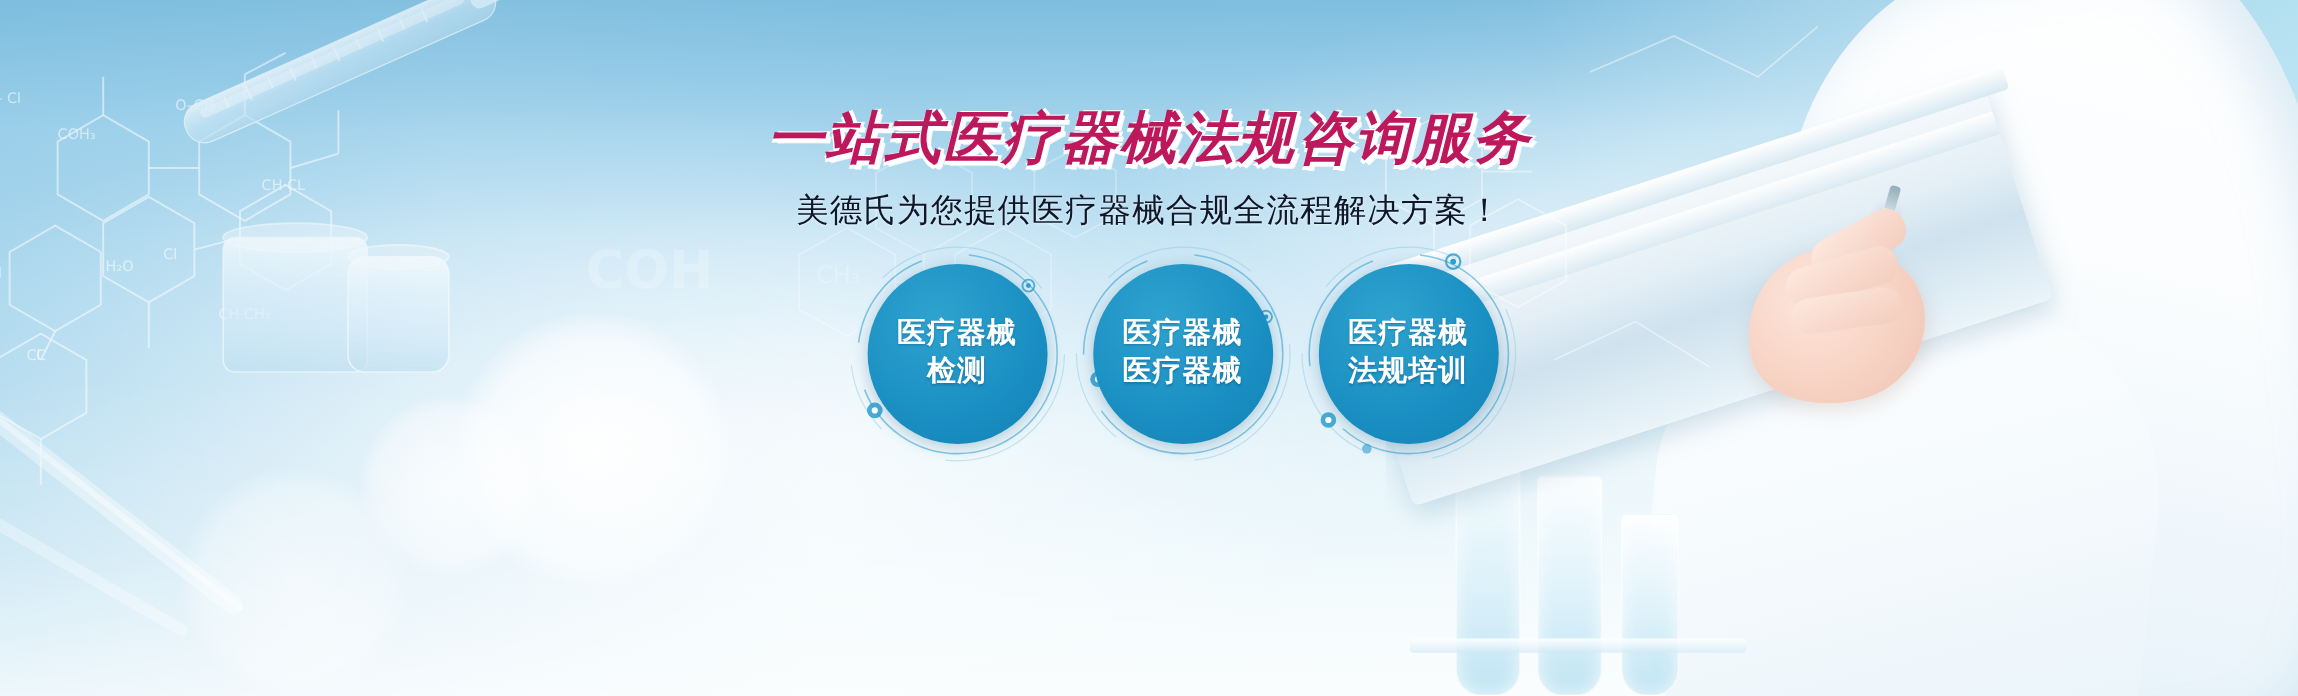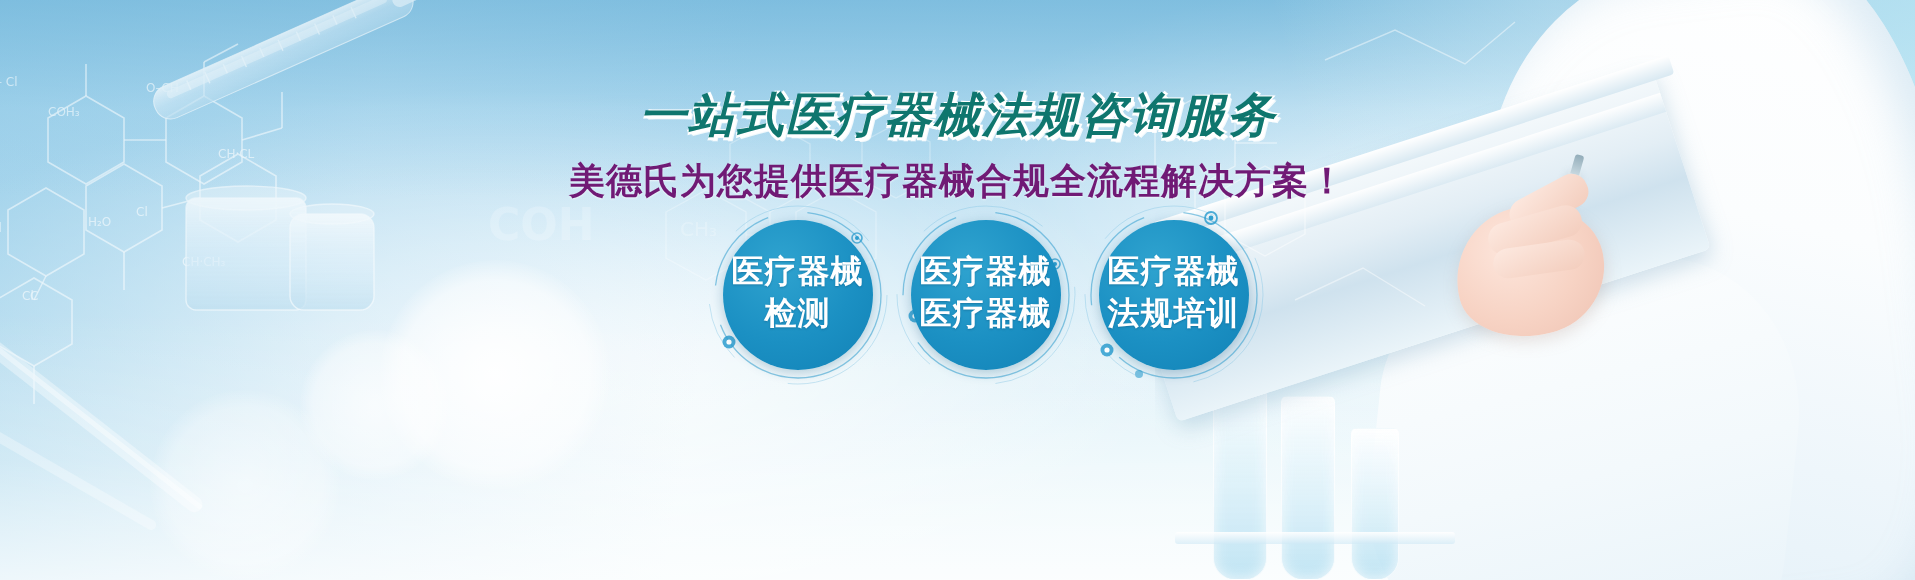--- a/index.html
+++ b/index.html
@@ -47,39 +47,39 @@
     position:absolute;left:0;top:84px;width:100%;
     text-align:center;
     pointer-events:none;
   }
   .headline{
     display:inline-block;
     font-size:47px;
     font-weight:bold;
     font-style:italic;
     letter-spacing:2px;
-    color:#0f766e;
+    color:#be185d;
     -webkit-text-stroke:0px;
     text-shadow:
        3px 3px 0 #ffffff,
        3px -1px 0 #ffffff,
       -1px 3px 0 #ffffff,
        4px 4px 0 rgba(255,255,255,.85);
     white-space:nowrap;
     font-family:Liberation Sans, sans-serif;
   }
   .subline-wrap{
     position:absolute;left:0;top:157px;width:100%;
     text-align:center;pointer-events:none;
   }
   .subline{
     display:inline-block;
-    font-size:36px;
-    font-weight:bold;
-    color:#701a75;
+    font-size:27px;
+    font-weight:normal;
+    color:#0f172a;
     letter-spacing:1px;
     white-space:nowrap;
     text-shadow:0 1px 2px rgba(255,255,255,.6);
     font-family:"DejaVu Sans","Liberation Sans",sans-serif;
   }
 
   
   .circles{
     position:absolute;left:0;top:220px;width:100%;
     display:flex;justify-content:center;align-items:flex-start;
@@ -95,24 +95,24 @@
   .disc{
     position:absolute;left:0;top:0;width:150px;height:150px;
     border-radius:50%;
     background:radial-gradient(circle at 38% 30%, #2fa3cf 0%, #1b90c3 55%, #1282b6 100%);
     box-shadow:0 3px 12px rgba(20,90,130,.28);
     display:flex;flex-direction:column;
     align-items:center;justify-content:center;
     color:#fff;
   }
   .disc .l1,.disc .l2{
-    font-size:32px;font-weight:bold;line-height:1.32;
+    font-size:24px;font-weight:bold;line-height:1.32;
     letter-spacing:1px;
     white-space:nowrap;
-    font-family:Liberation Mono, monospace;
+    font-family:Liberation Serif, serif;
     text-shadow:0 1px 2px rgba(10,70,105,.35);
   }
 
   
   .photo{
     position:absolute;right:0;top:0;width:760px;height:580px;
     overflow:hidden;
   }
   .coat{
     position:absolute;right:-40px;top:-40px;width:460px;height:660px;

